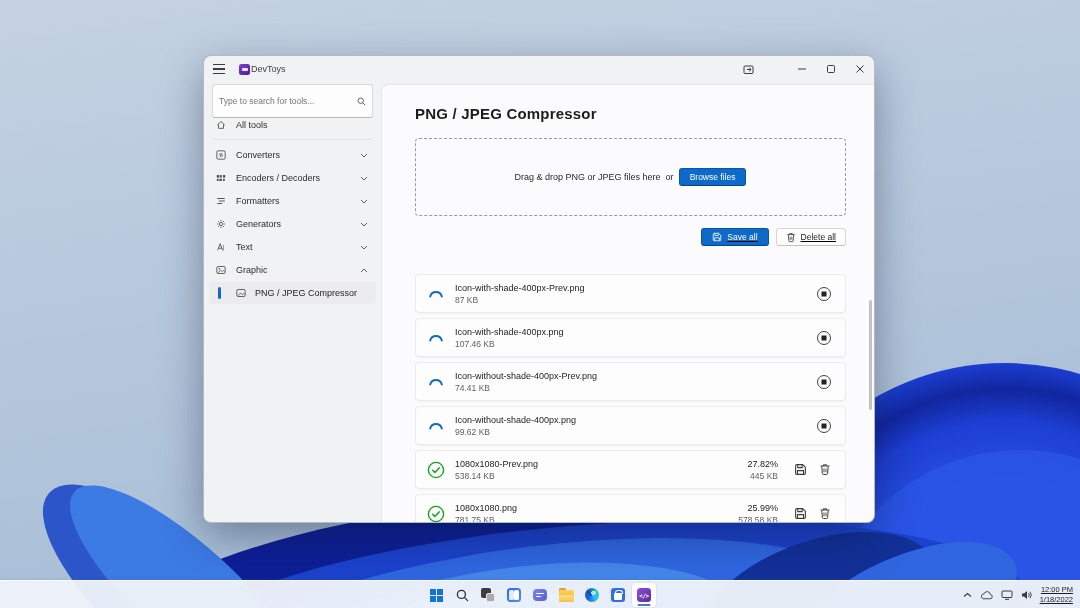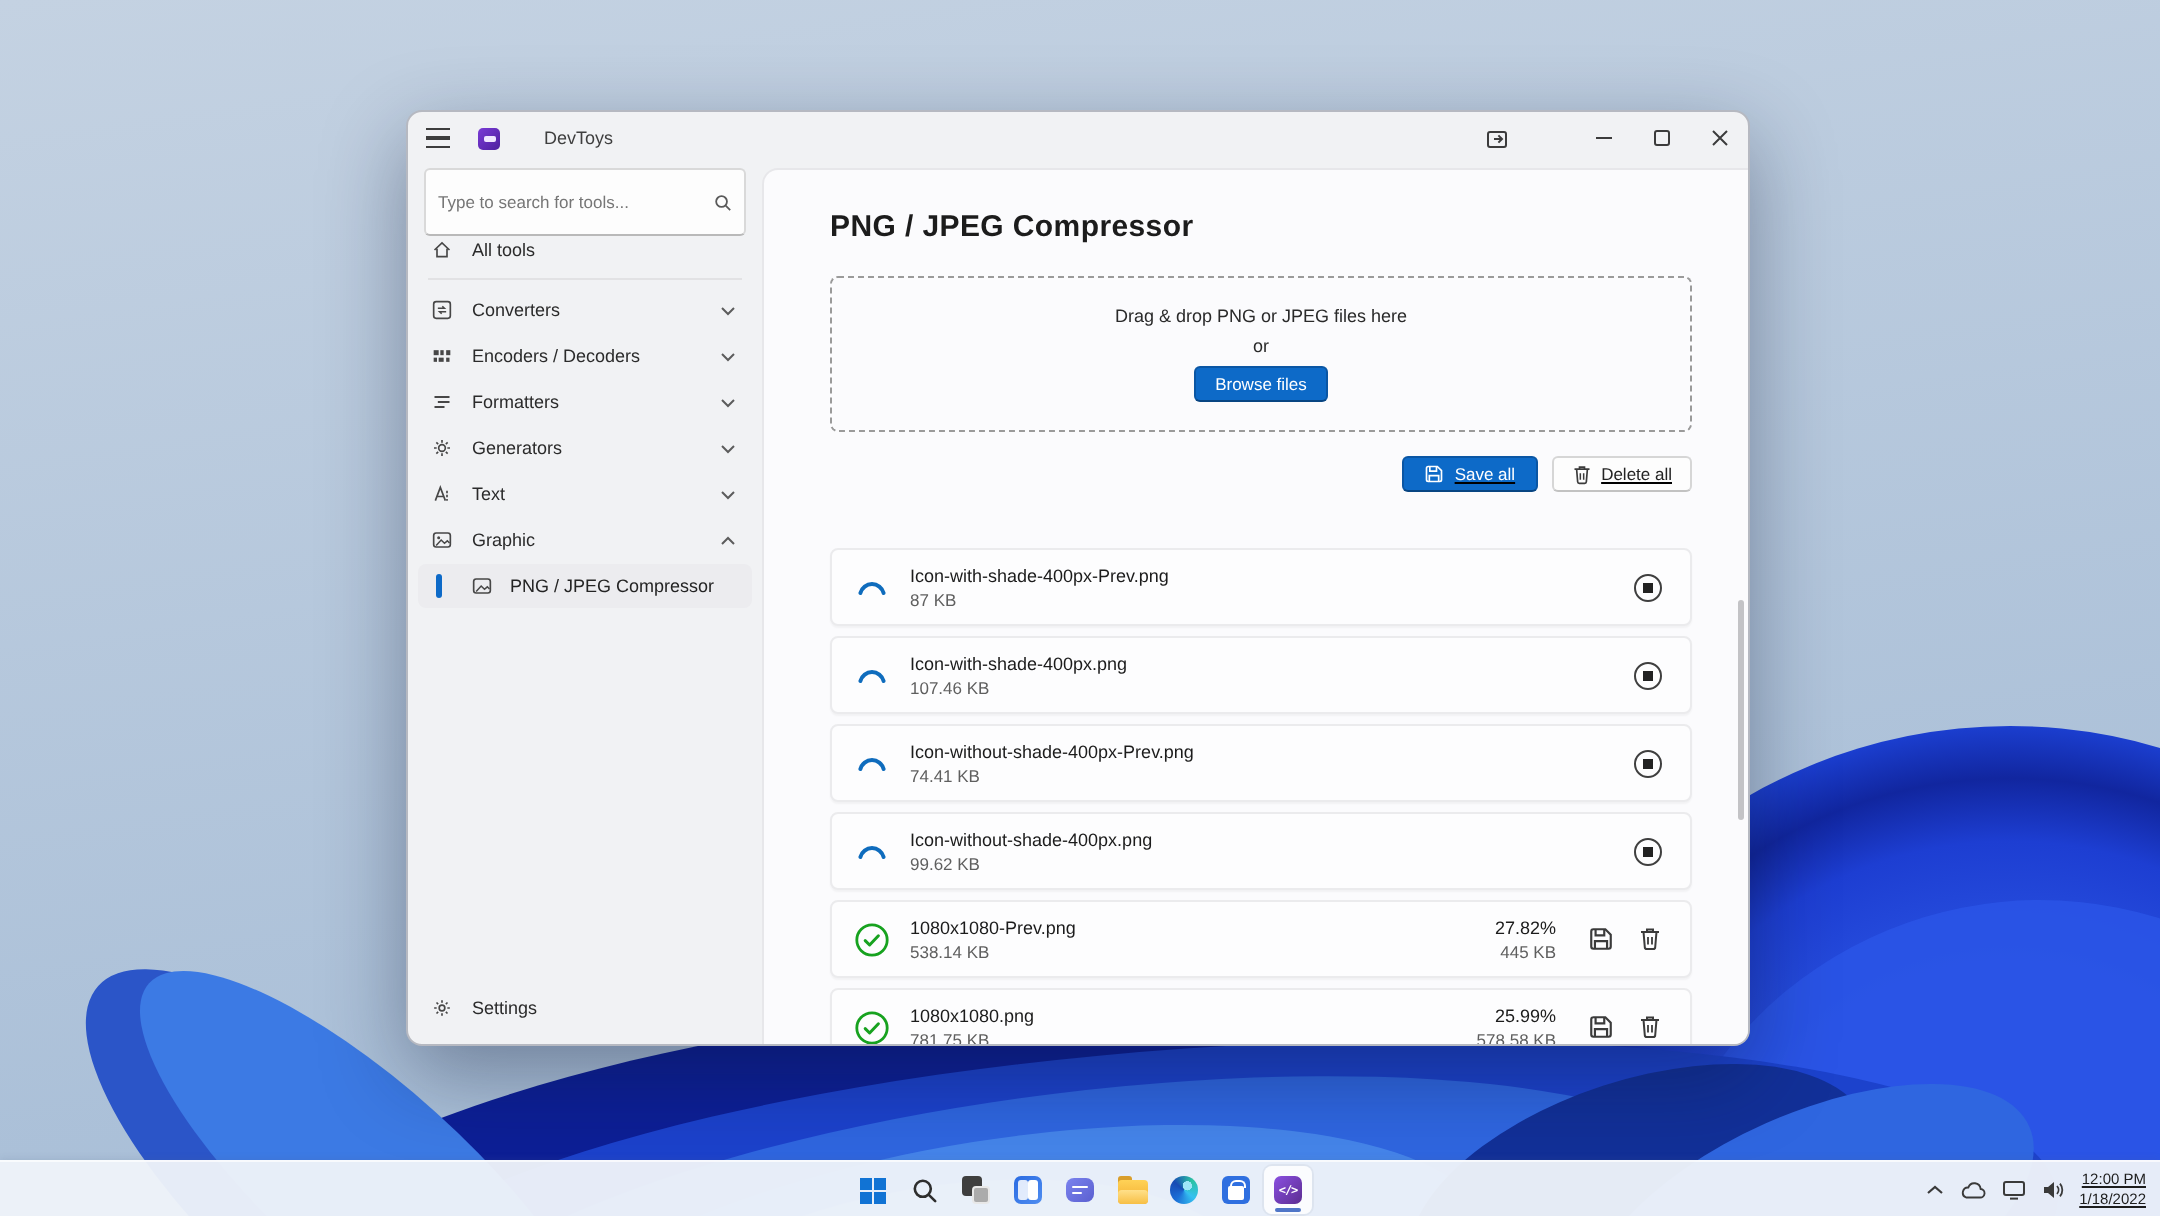--- a/index.html
+++ b/index.html
@@ -12,21 +12,21 @@
   .window { position:absolute; left:203px; top:55px; width:672px; height:468px;
     background:#f1f2f4; border:1px solid rgba(110,115,130,.45); border-radius:8px;
     box-shadow:0 14px 42px rgba(10,20,50,.38); overflow:hidden; }
   .titlebar { position:absolute; left:0; top:0; right:0; height:26px; display:flex; align-items:center; padding-left:9px; }
   .hamburger { width:20px; height:18px; display:flex; flex-direction:column; justify-content:center; gap:3px; cursor:pointer; }
   .hamburger i { display:block; width:12px; height:1.3px; background:#3d3d3d; }
   .applogo { width:11px; height:11px; border-radius:2.5px; margin-left:6px;
     background:linear-gradient(135deg,#7a3bd6,#4d1f9e); position:relative; }
   .applogo::after { content:""; position:absolute; left:2.5px; top:4px; width:6px; height:3px;
     background:#efe6ff; border-radius:1px; }
-  .apptitle { font-size:9px; color:#3f3f3f; margin-left:22px; }
+  .apptitle { font-size:9px; color:#3f3f3f; margin-left:1px; }
   .win-controls { position:absolute; right:0; top:0; height:26px; display:flex; align-items:center; }
   .wc-btn { width:29px; height:26px; display:flex; align-items:center; justify-content:center; color:#3c3c3c; cursor:pointer; }
   .wc-btn.overlay { margin-right:24px; }
   .wc-btn svg { display:block; }
 
   
   .sidebar { position:absolute; left:0; top:26px; bottom:0; width:177px; }
   .searchbox { position:absolute; left:8px; top:2px; width:161px; height:17px; background:#fdfdfd;
     border:1px solid #d9d9d9; border-bottom-color:#b9b9b9; border-radius:3px;
     display:flex; align-items:center; padding:16px 6px; }
@@ -48,21 +48,21 @@
   .nav-sub .accent-bar { position:absolute; left:9px; width:3px; height:12px; border-radius:2px; background:#0d6ac8; }
   .nav-sub .nicon { width:11px; height:11px; margin-left:26px; display:flex; align-items:center; justify-content:center; color:#474747; }
   .nav-sub .nlabel { font-size:9px; color:#242424; margin-left:9px; white-space:nowrap; }
   .settings-item { position:absolute; bottom:7px; left:5px; right:5px; margin:0; }
 
   
   .content { position:absolute; left:177px; top:28px; right:0; bottom:0; background:#fbfbfd;
     border:1px solid #e7e7ea; border-right:none; border-bottom:none; border-radius:8px 0 0 0; overflow:hidden; }
   .page-title { font-size:15px; font-weight:600; color:#1c1c1c; margin:20px 0 0 33px; letter-spacing:.2px; }
   .dropzone { margin:16px 28px 0 33px; height:78px; border:1px dashed #9a9a9a; border-radius:4px;
-    display:flex; flex-direction:column; align-items:center; justify-content:center; gap:5px; cursor:pointer; }
+    display:flex; flex-direction:row; align-items:center; justify-content:center; gap:5px; cursor:pointer; }
   .dz-line { font-size:9px; color:#2a2a2a; }
   .btn-accent { display:inline-flex; align-items:center; gap:5px; background:#0d6ac8; color:#fff;
     border:1px solid rgba(0,0,0,.18); border-bottom-color:rgba(0,0,0,.35); border-radius:3px;
     font-size:8.5px; padding:0 10px; height:18px; cursor:pointer; font-family:inherit; }
   .btn-plain { display:inline-flex; align-items:center; gap:5px; background:#fdfdfd; color:#232323;
     border:1px solid #d6d6d6; border-bottom-color:#c2c2c2; border-radius:3px;
     font-size:8.5px; padding:0 9px; height:18px; cursor:pointer; font-family:inherit; }
   .actions { display:flex; justify-content:flex-end; gap:7px; margin:12px 28px 0 33px;text-decoration:underline; }
   .file-list { margin:28px 28px 0 33px; display:flex; flex-direction:column; gap:5px; }
   .file-card { height:39px; background:#fdfdfe; border:1px solid #ebebed; border-radius:4px;
@@ -319,29 +319,20 @@
           <span class="accent-bar"></span>
           <span class="nicon">
             <svg width="10" height="10" viewBox="0 0 12 12">
                 <rect x="1" y="1.8" width="10" height="8.4" rx="1.5" fill="none" stroke="currentColor" stroke-width="1"></rect>
                 <path d="M2.5 9.3 5.5 6l2 2 1.7-1.5 1.3 1.3" fill="none" stroke="currentColor" stroke-width="0.9"></path>
               </svg>
           </span>
           <span class="nlabel">PNG / JPEG Compressor</span>
         </div>
 
-        <div class="nav-item settings-item">
-          <span class="nicon">
-            <svg width="10" height="10" viewBox="0 0 12 12">
-                <circle cx="6" cy="6" r="1.7" fill="none" stroke="currentColor" stroke-width="1"></circle>
-                <path d="M6 1.3v1.5M6 9.2v1.5M1.3 6h1.5M9.2 6h1.5M2.7 2.7l1 1M8.3 8.3l1 1M9.3 2.7l-1 1M3.7 8.3l-1 1" stroke="currentColor" stroke-width="1"></path>
-              </svg>
-          </span>
-          <span class="nlabel">Settings</span>
-        </div>
       </div>
     </aside>
 
     <main class="content">
       <h1 class="page-title">PNG / JPEG Compressor</h1>
 
       <div class="dropzone">
         <span class="dz-line">Drag &amp; drop PNG or JPEG files here</span>
         <span class="dz-line">or</span>
         <button class="btn-accent">

